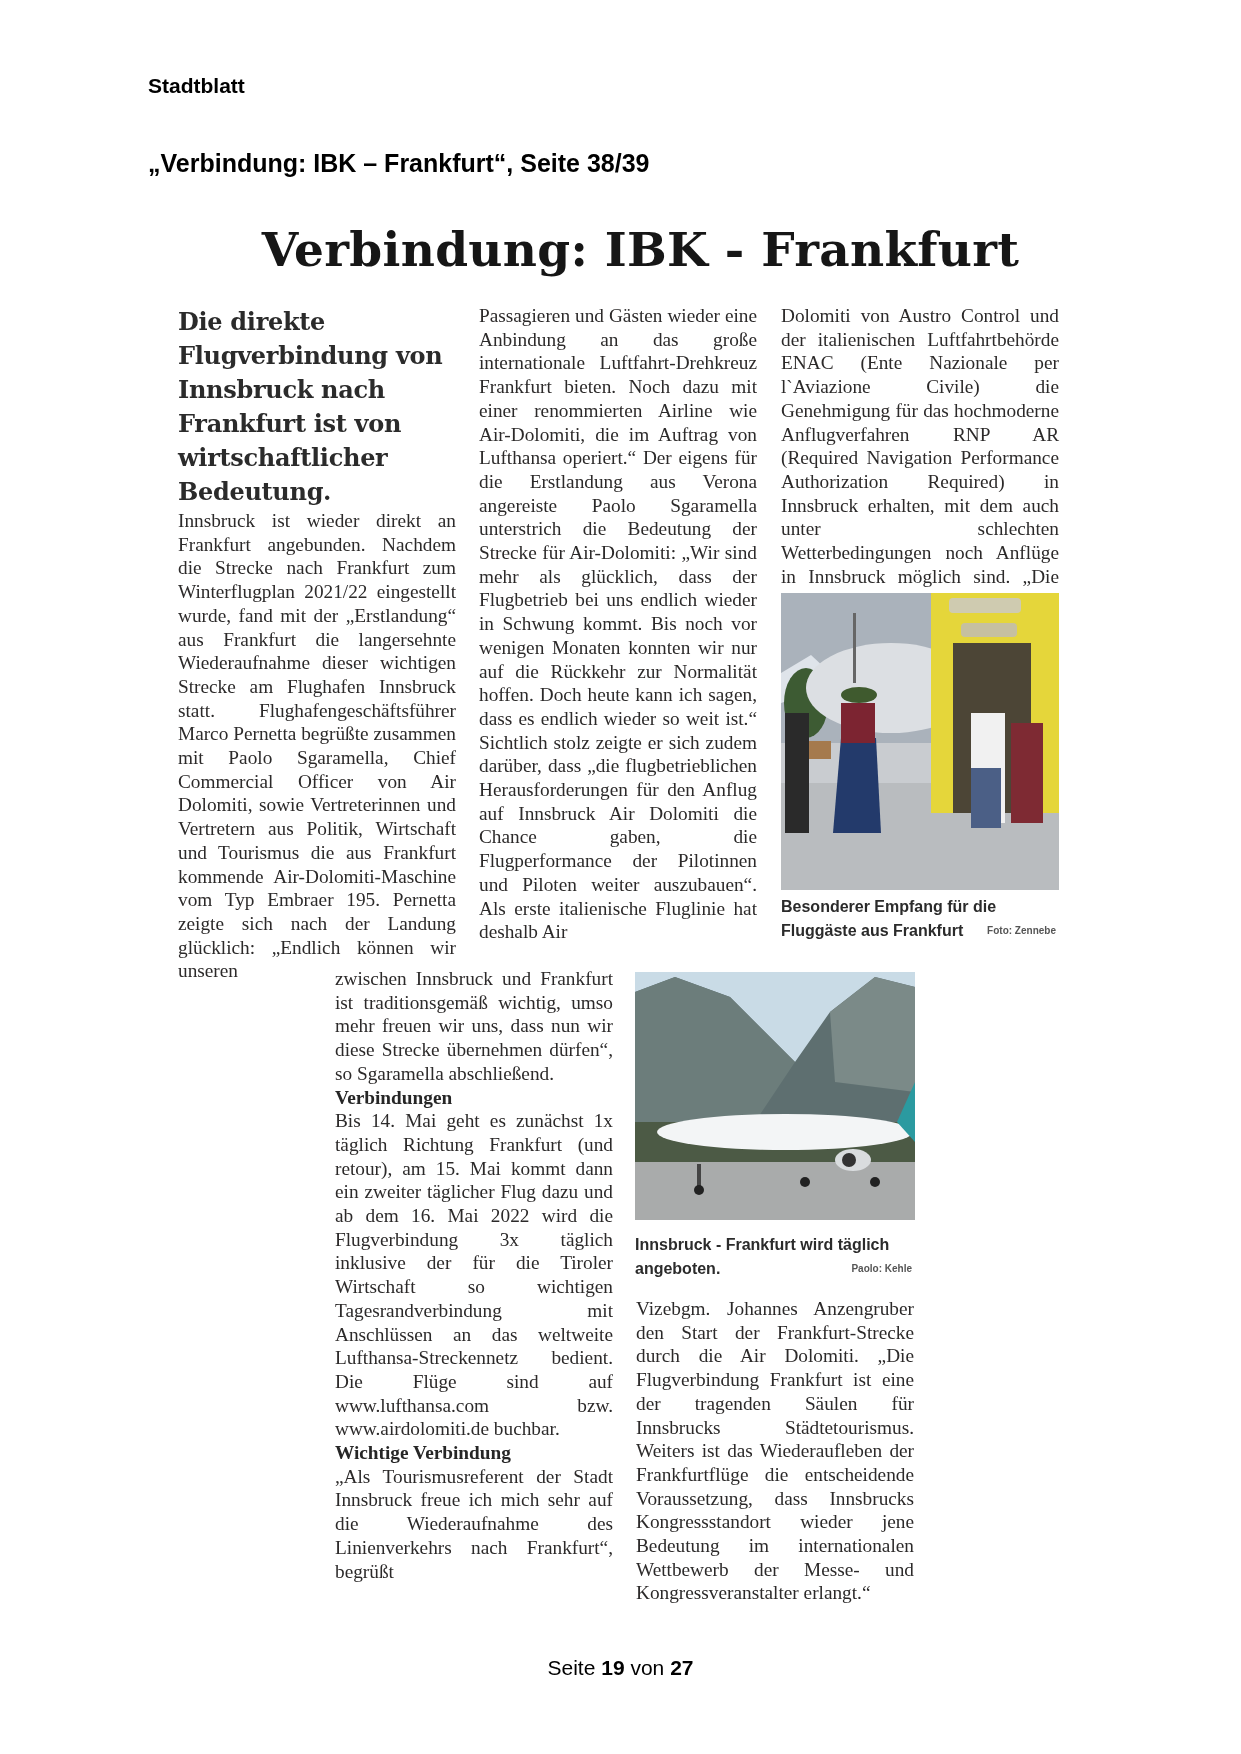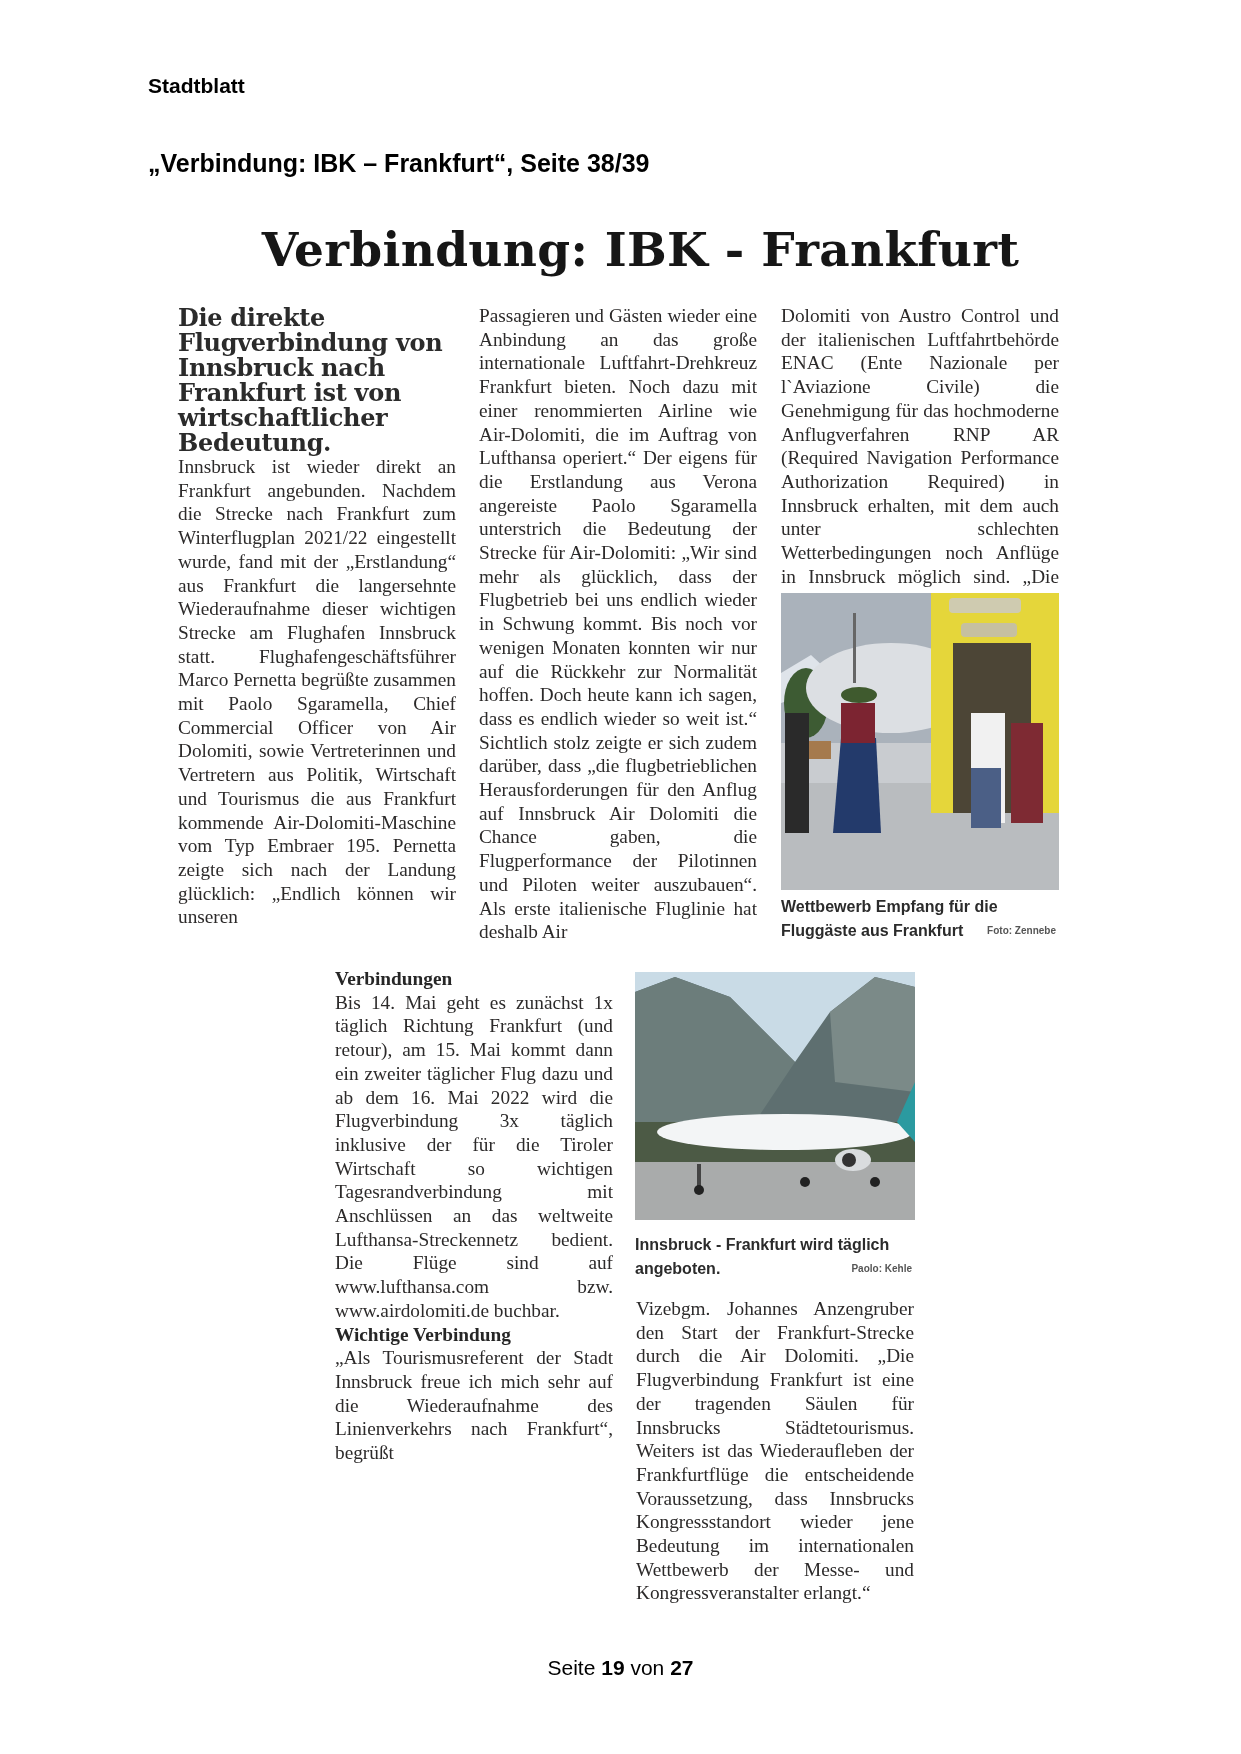--- a/index.html
+++ b/index.html
@@ -5,21 +5,21 @@
   html, body { margin: 0; padding: 0; background: #ffffff; }
   body { width: 1241px; height: 1754px; position: relative; overflow: hidden; color: #000; }
   .sans { font-family: "Liberation Sans", sans-serif; }
   .hdr-source { position: absolute; left: 148px; top: 74px; font-size: 21px; font-weight: bold; }
   .hdr-ref { position: absolute; left: 148px; top: 149px; font-size: 25px; font-weight: bold; }
   .headline { position: absolute; left: 0; width: 1241px; top: 222px; text-align: center;
     font-family: "DejaVu Serif", serif; font-weight: bold; font-size: 47px; letter-spacing: 0.3px; color: #161616; padding-left: 20px; }
   .col { position: absolute; font-family: "Liberation Serif", serif; font-size: 19.3px; line-height: 23.7px;
     color: #2c2a2a; text-align: justify; hyphens: manual; }
   .col p { margin: 0; }
-  .lede { font-family: "DejaVu Serif", serif; font-weight: bold; font-size: 24px; line-height: 25px;
+  .lede { font-family: "DejaVu Serif", serif; font-weight: bold; font-size: 24px; line-height: 34px;
     color: #2b2b2b; margin: 0 0 12px 0; text-align: left; letter-spacing: -0.3px; }
   .subhead { font-family: "Liberation Serif", serif; font-weight: bold; color: #262626; margin-top: 26px; }
   .photo { position: absolute; overflow: hidden; }
   .caption { position: absolute; font-family: "Liberation Sans", sans-serif; font-weight: bold; font-size: 16px;
     line-height: 24px; color: #2b2b2b; }
   .credit { position: absolute; right: 3px; bottom: 2px; font-weight: bold; font-size: 10px; color: #555; }
   .footer { position: absolute; left: 0; width: 1241px; top: 1656px; text-align: center; font-size: 21px; }
   .footer b { font-weight: bold; }
 </style>
 </head>
@@ -60,25 +60,26 @@
     <rect x="190" y="175" width="30" height="60" fill="#4b5f86"></rect>
     <rect x="230" y="130" width="32" height="100" fill="#7e2a33"></rect>
     <polygon points="60,145 95,145 100,240 52,240" fill="#233a6b"></polygon>
     <rect x="60" y="110" width="34" height="40" fill="#7c2431"></rect>
     <ellipse cx="78" cy="102" rx="18" ry="8" fill="#3f5a2e"></ellipse>
     <rect x="4" y="120" width="24" height="120" fill="#2a2a2a"></rect>
     <rect x="28" y="148" width="22" height="18" fill="#a57a4d"></rect>
   </svg>
 </div>
 <div class="caption" style="left:781px; top:895px; width:278px; height:50px;">
-  <span style="display:inline-block; width:250px;">Wettbewerb Empfang für die Fluggäste aus Frankfurt</span>
+  <span style="display:inline-block; width:250px;">Besonderer Empfang für die Fluggäste aus Frankfurt</span>
   <span class="credit">Foto: Zennebe</span>
 </div>
 
 <div class="col" style="left:335px; top:967px; width:278px;">
+  <p>zwischen Innsbruck und Frankfurt ist traditionsgemäß wichtig, umso mehr freuen wir uns, dass nun wir diese Strecke übernehmen dürfen“, so Sgaramella abschließend.</p>
   <p class="subhead">Verbindungen</p>
   <p>Bis 14. Mai geht es zunächst 1x täglich Richtung Frankfurt (und retour), am 15. Mai kommt dann ein zweiter täglicher Flug dazu und ab dem 16. Mai 2022 wird die Flugverbindung 3x täglich inklusive der für die Tiroler Wirtschaft so wichtigen Tagesrandverbindung mit Anschlüssen an das weltweite Lufthansa-Streckennetz bedient. Die Flüge sind auf www.lufthansa.com bzw. www.airdolomiti.de buchbar.</p>
   <p class="subhead">Wichtige Verbindung</p>
   <p>„Als Tourismusreferent der Stadt Innsbruck freue ich mich sehr auf die Wiederaufnahme des Linienverkehrs nach Frankfurt“, begrüßt</p>
 </div>
 
 <div class="photo" style="left:635px; top:972px; width:280px; height:248px;">
   <svg width="280" height="248" viewBox="0 0 280 248">
     <rect width="280" height="248" fill="#c9dbe6"></rect>
     <polygon points="0,20 40,5 95,25 160,90 195,40 240,5 280,15 280,190 0,190" fill="#5e6f70"></polygon>

